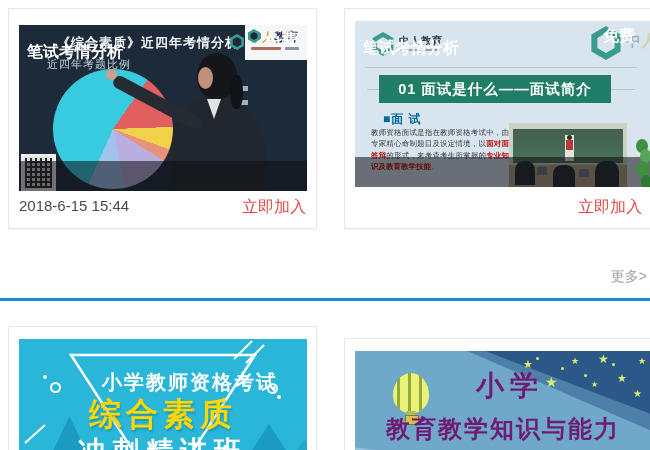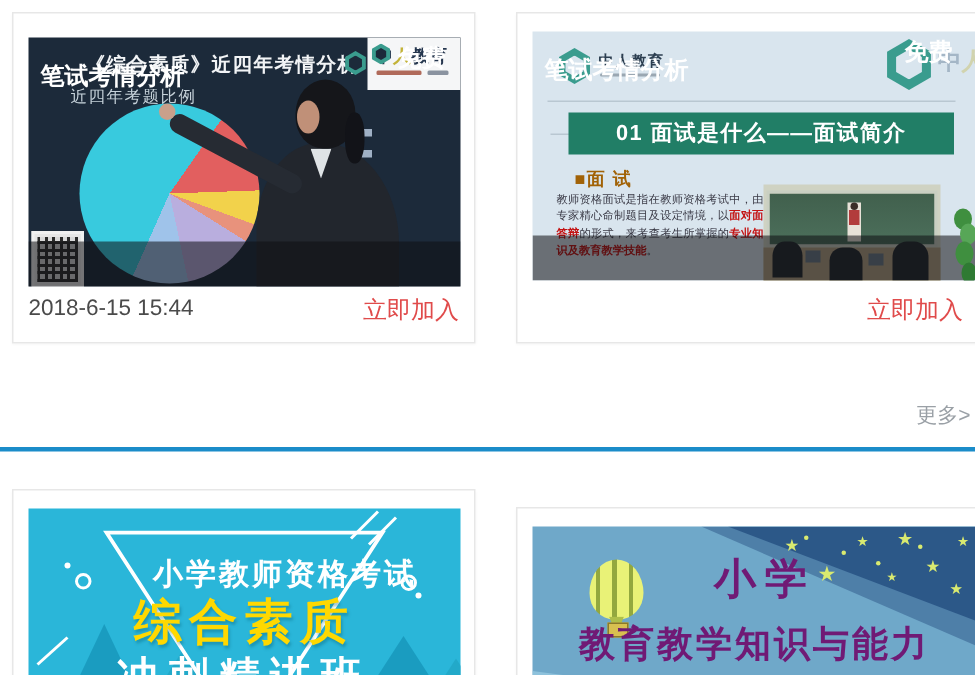--- a/index.html
+++ b/index.html
@@ -43,24 +43,24 @@
   .p-hand{position:absolute;left:87px;top:44px;width:11px;height:11px;background:#c9a08b;border-radius:50%;z-index:4;}
   .qr{position:absolute;left:2px;top:129px;width:31px;height:34px;background:#e6e6e6;border:2px solid #f0f0f0;z-index:5;}
   .qr::after{content:"";position:absolute;inset:2px;
        background:repeating-linear-gradient(0deg,#2a2a2a 0 2px,transparent 2px 5px),
                   repeating-linear-gradient(90deg,#2a2a2a 0 2px,#d8d8d8 2px 5px);}
 
   
   .t2{background:#d9e5ee;}
   .t2-sep{position:absolute;left:10px;right:14px;top:46px;height:1px;background:#b9c7d1;}
   .t2-banner-line{position:absolute;left:12px;right:16px;top:68px;height:1px;background:#b9c7d1;}
-  .t2-banner{position:absolute;left:24px;top:54px;width:257px;height:28px;background:#217e66;color:#fff;
+  .t2-banner{position:absolute;left:24px;top:54px;width:232px;height:28px;background:#217e66;color:#fff;
              font-size:14.5px;font-weight:bold;text-align:center;line-height:28px;letter-spacing:1px;z-index:2;white-space:nowrap;}
   .t2-brand{position:absolute;left:44px;top:13px;font-size:10px;font-weight:bold;color:#2c3e50;letter-spacing:1px;}
-  .t2-bullet{position:absolute;left:28px;top:90px;font-size:12px;font-weight:bold;color:#a16207;letter-spacing:1px;}
+  .t2-bullet{position:absolute;left:28px;top:90px;font-size:12px;font-weight:bold;color:#0369a1;letter-spacing:1px;}
   .t2-para{position:absolute;left:16px;top:106px;width:138px;font-size:7.5px;line-height:1.5;color:#3a3a46;text-align:justify;}
   .t2-para .red{color:#c41212;font-weight:bold;}
   .photo{position:absolute;left:154px;top:102px;width:118px;height:68px;background:#cfd2c2;z-index:1;}
   .photo-board{position:absolute;left:2px;right:2px;top:4px;height:34px;background:linear-gradient(#41604d,#4c6f5b);border:2px solid #c9cfc2;}
   .photo-floor{position:absolute;left:0;right:0;bottom:0;height:26px;background:#b4a383;}
   .photo-person{position:absolute;left:56px;top:12px;width:9px;height:26px;background:#e8e2d8;}
   .photo-person::before{content:"";position:absolute;left:1px;top:5px;width:7px;height:10px;background:#b23c3c;}
   .photo-person::after{content:"";position:absolute;left:2px;top:0;width:5px;height:5px;border-radius:50%;background:#3a2e28;}
   .stud{position:absolute;background:#23282e;border-radius:40% 40% 0 0;}
   .monitor{position:absolute;background:#6a7a88;}

